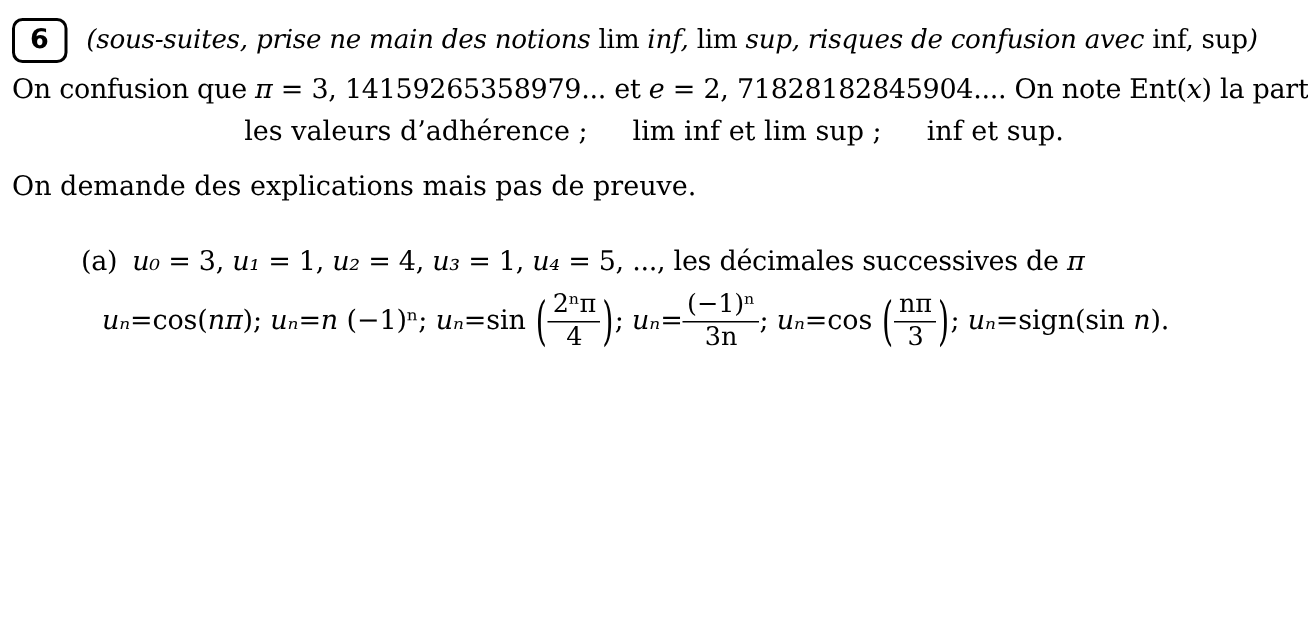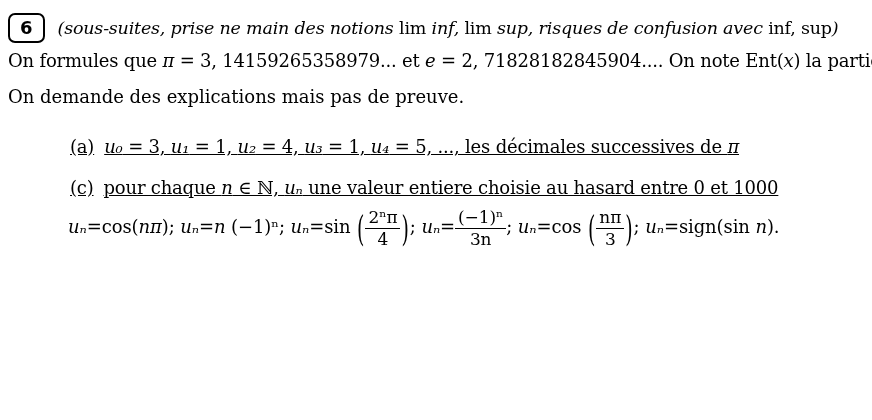--- a/index.html
+++ b/index.html
@@ -26,21 +26,21 @@
     font-size:18px;
     line-height:26px;
     margin-right:13px;
     vertical-align:middle;
   }
   .headertxt{font-size:17.5px;letter-spacing:-0.2px;vertical-align:middle;}
   .line{line-height:24px;letter-spacing:-0.2px;white-space:nowrap;}
   .centered{text-align:center;line-height:26px;margin-top:3px;white-space:nowrap;}
   .centered .seg + .seg{margin-left:30px;}
   .note{margin-top:12px;line-height:24px;white-space:nowrap;}
-  .item{margin:17px 0 0 62px;line-height:24px;letter-spacing:-0.2px;white-space:nowrap;text-decoration:underline;}
+  .item{margin:17px 0 0 46px;line-height:24px;letter-spacing:-0.2px;white-space:nowrap;}
   .item.first{margin-top:26px;}
   .item .lbl{margin-right:10px;}
   .formula{margin:0 0 0 60px;line-height:54px;letter-spacing:-0.1px;white-space:nowrap;}
   .frac{
     display:inline-block;
     vertical-align:middle;
     text-align:center;
     line-height:1.1;
     font-size:17px;
   }
@@ -55,28 +55,28 @@
     font-size:19px;
   }
 </style>
 </head>
 <body>
 
 <div class="page">
 
   <div class="headerline"><span class="numbox">6</span><span class="headertxt"><span class="i">(sous-suites, prise ne main des notions </span><span>lim </span><span class="i">inf</span><span class="i">, </span><span>lim </span><span class="i">sup</span><span class="i">, risques de confusion avec </span><span>inf, sup</span><span class="i">)</span></span></div>
 
-  <div class="line"><span>On formules que </span><span class="i">π</span><span> = 3, 14159265358979... et </span><span class="i">e</span><span> = 2, 71828182845904.... On note Ent(</span><span class="i">x</span><span>) la partie</span></div>
+  <div class="line"><span>On confusion que </span><span class="i">π</span><span> = 3, 14159265358979... et </span><span class="i">e</span><span> = 2, 71828182845904.... On note Ent(</span><span class="i">x</span><span>) la partie</span></div>
 
 
+  <div class="centered"><span class="seg">les valeurs d’adhérence ;</span><span class="seg">lim inf et lim sup ;</span><span class="seg">inf et sup.</span></div>
 
   <div class="note">On demande des explications mais pas de preuve.</div>
 
   <div class="item first"><span class="lbl">(a)</span><span class="i">u₀</span><span> = 3, </span><span class="i">u₁</span><span> = 1, </span><span class="i">u₂</span><span> = 4, </span><span class="i">u₃</span><span> = 1, </span><span class="i">u₄</span><span> = 5, ..., les décimales successives de </span><span class="i">π</span></div>
 
 
-  <div class="item"><span class="lbl">(c)</span><span>pour chaque </span><span class="i">n</span><span> ∈ ℕ, </span><span class="i">uₙ</span><span> une valeur entiere choisie au hasard entre 0 et 1000</span></div>
 
 
 
   <div class="formula"><span class="i">uₙ</span><span>=cos(</span><span class="i">nπ</span><span>); </span><span class="i">uₙ</span><span>=</span><span class="i">n</span><span> (−1)ⁿ; </span><span class="i">uₙ</span><span>=sin </span><span class="bp">(</span><span class="frac"><span class="num">2ⁿπ</span><span class="den">4</span></span><span class="bp">)</span><span>; </span><span class="i">uₙ</span><span>=</span><span class="frac"><span class="num">(−1)ⁿ</span><span class="den">3n</span></span><span>; </span><span class="i">uₙ</span><span>=cos </span><span class="bp">(</span><span class="frac"><span class="num">nπ</span><span class="den">3</span></span><span class="bp">)</span><span>; </span><span class="i">uₙ</span><span>=sign(sin </span><span class="i">n</span><span>).</span></div>
 
 </div>
 
 </body></html>

